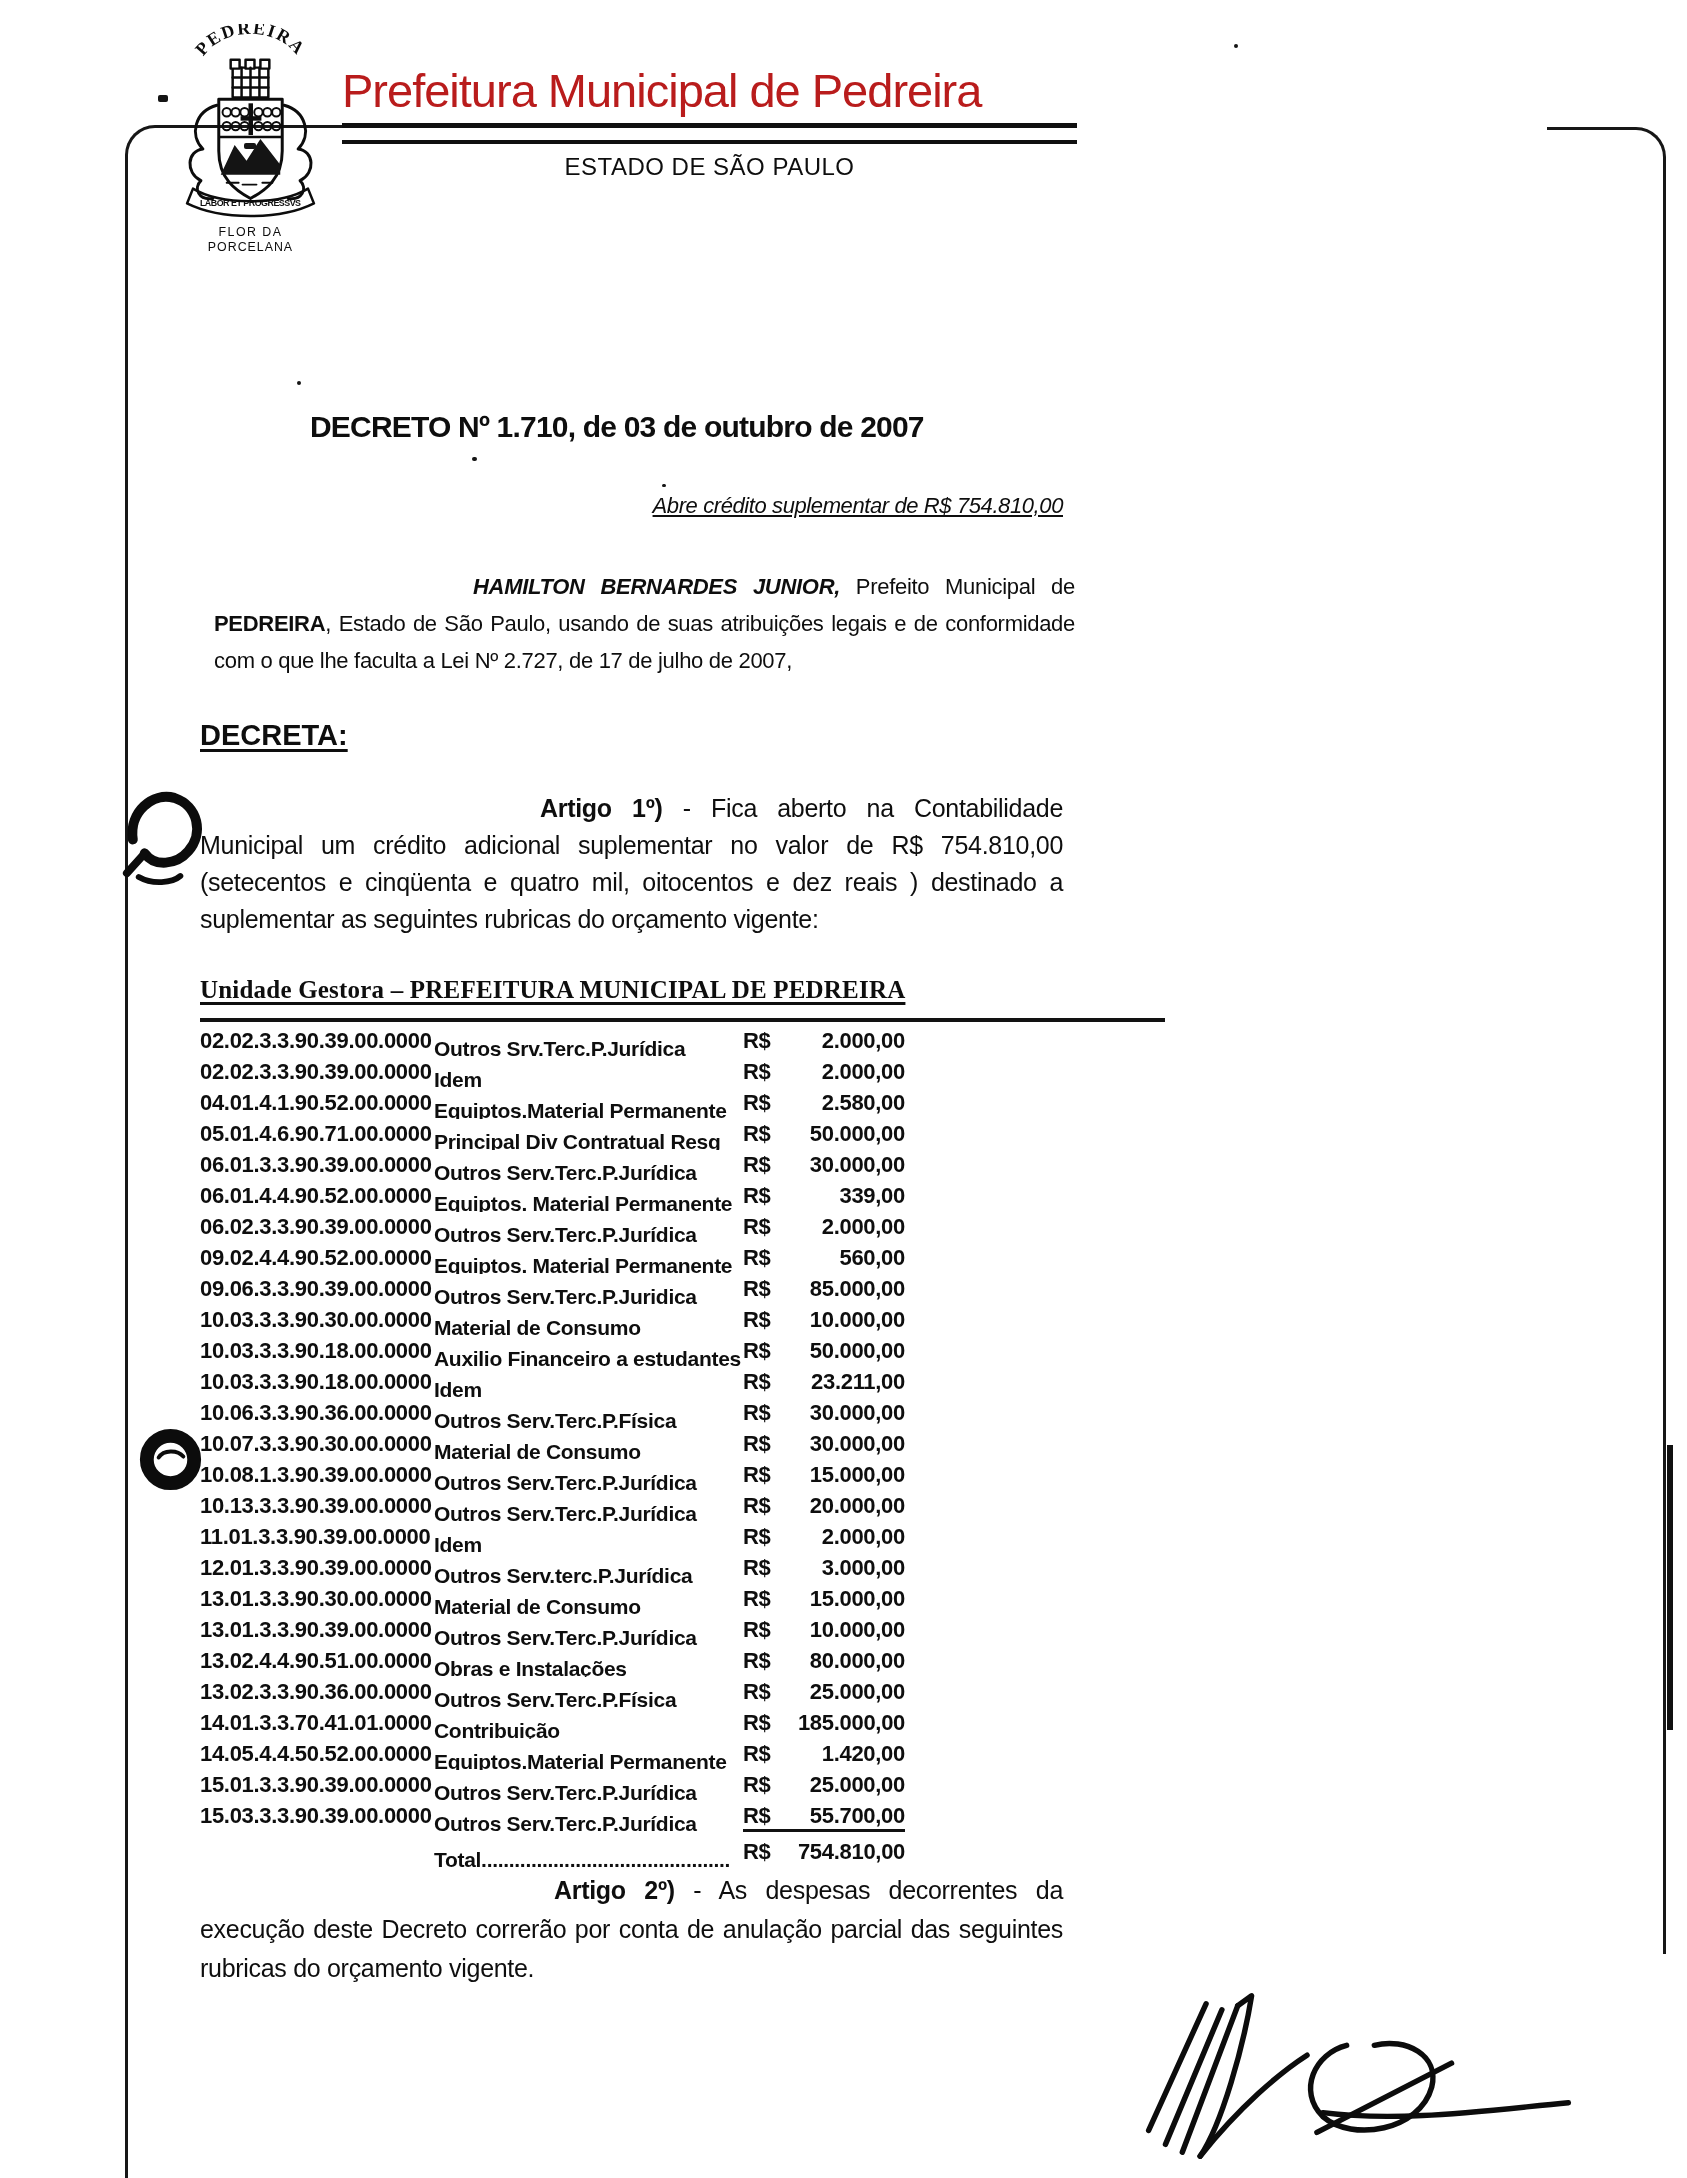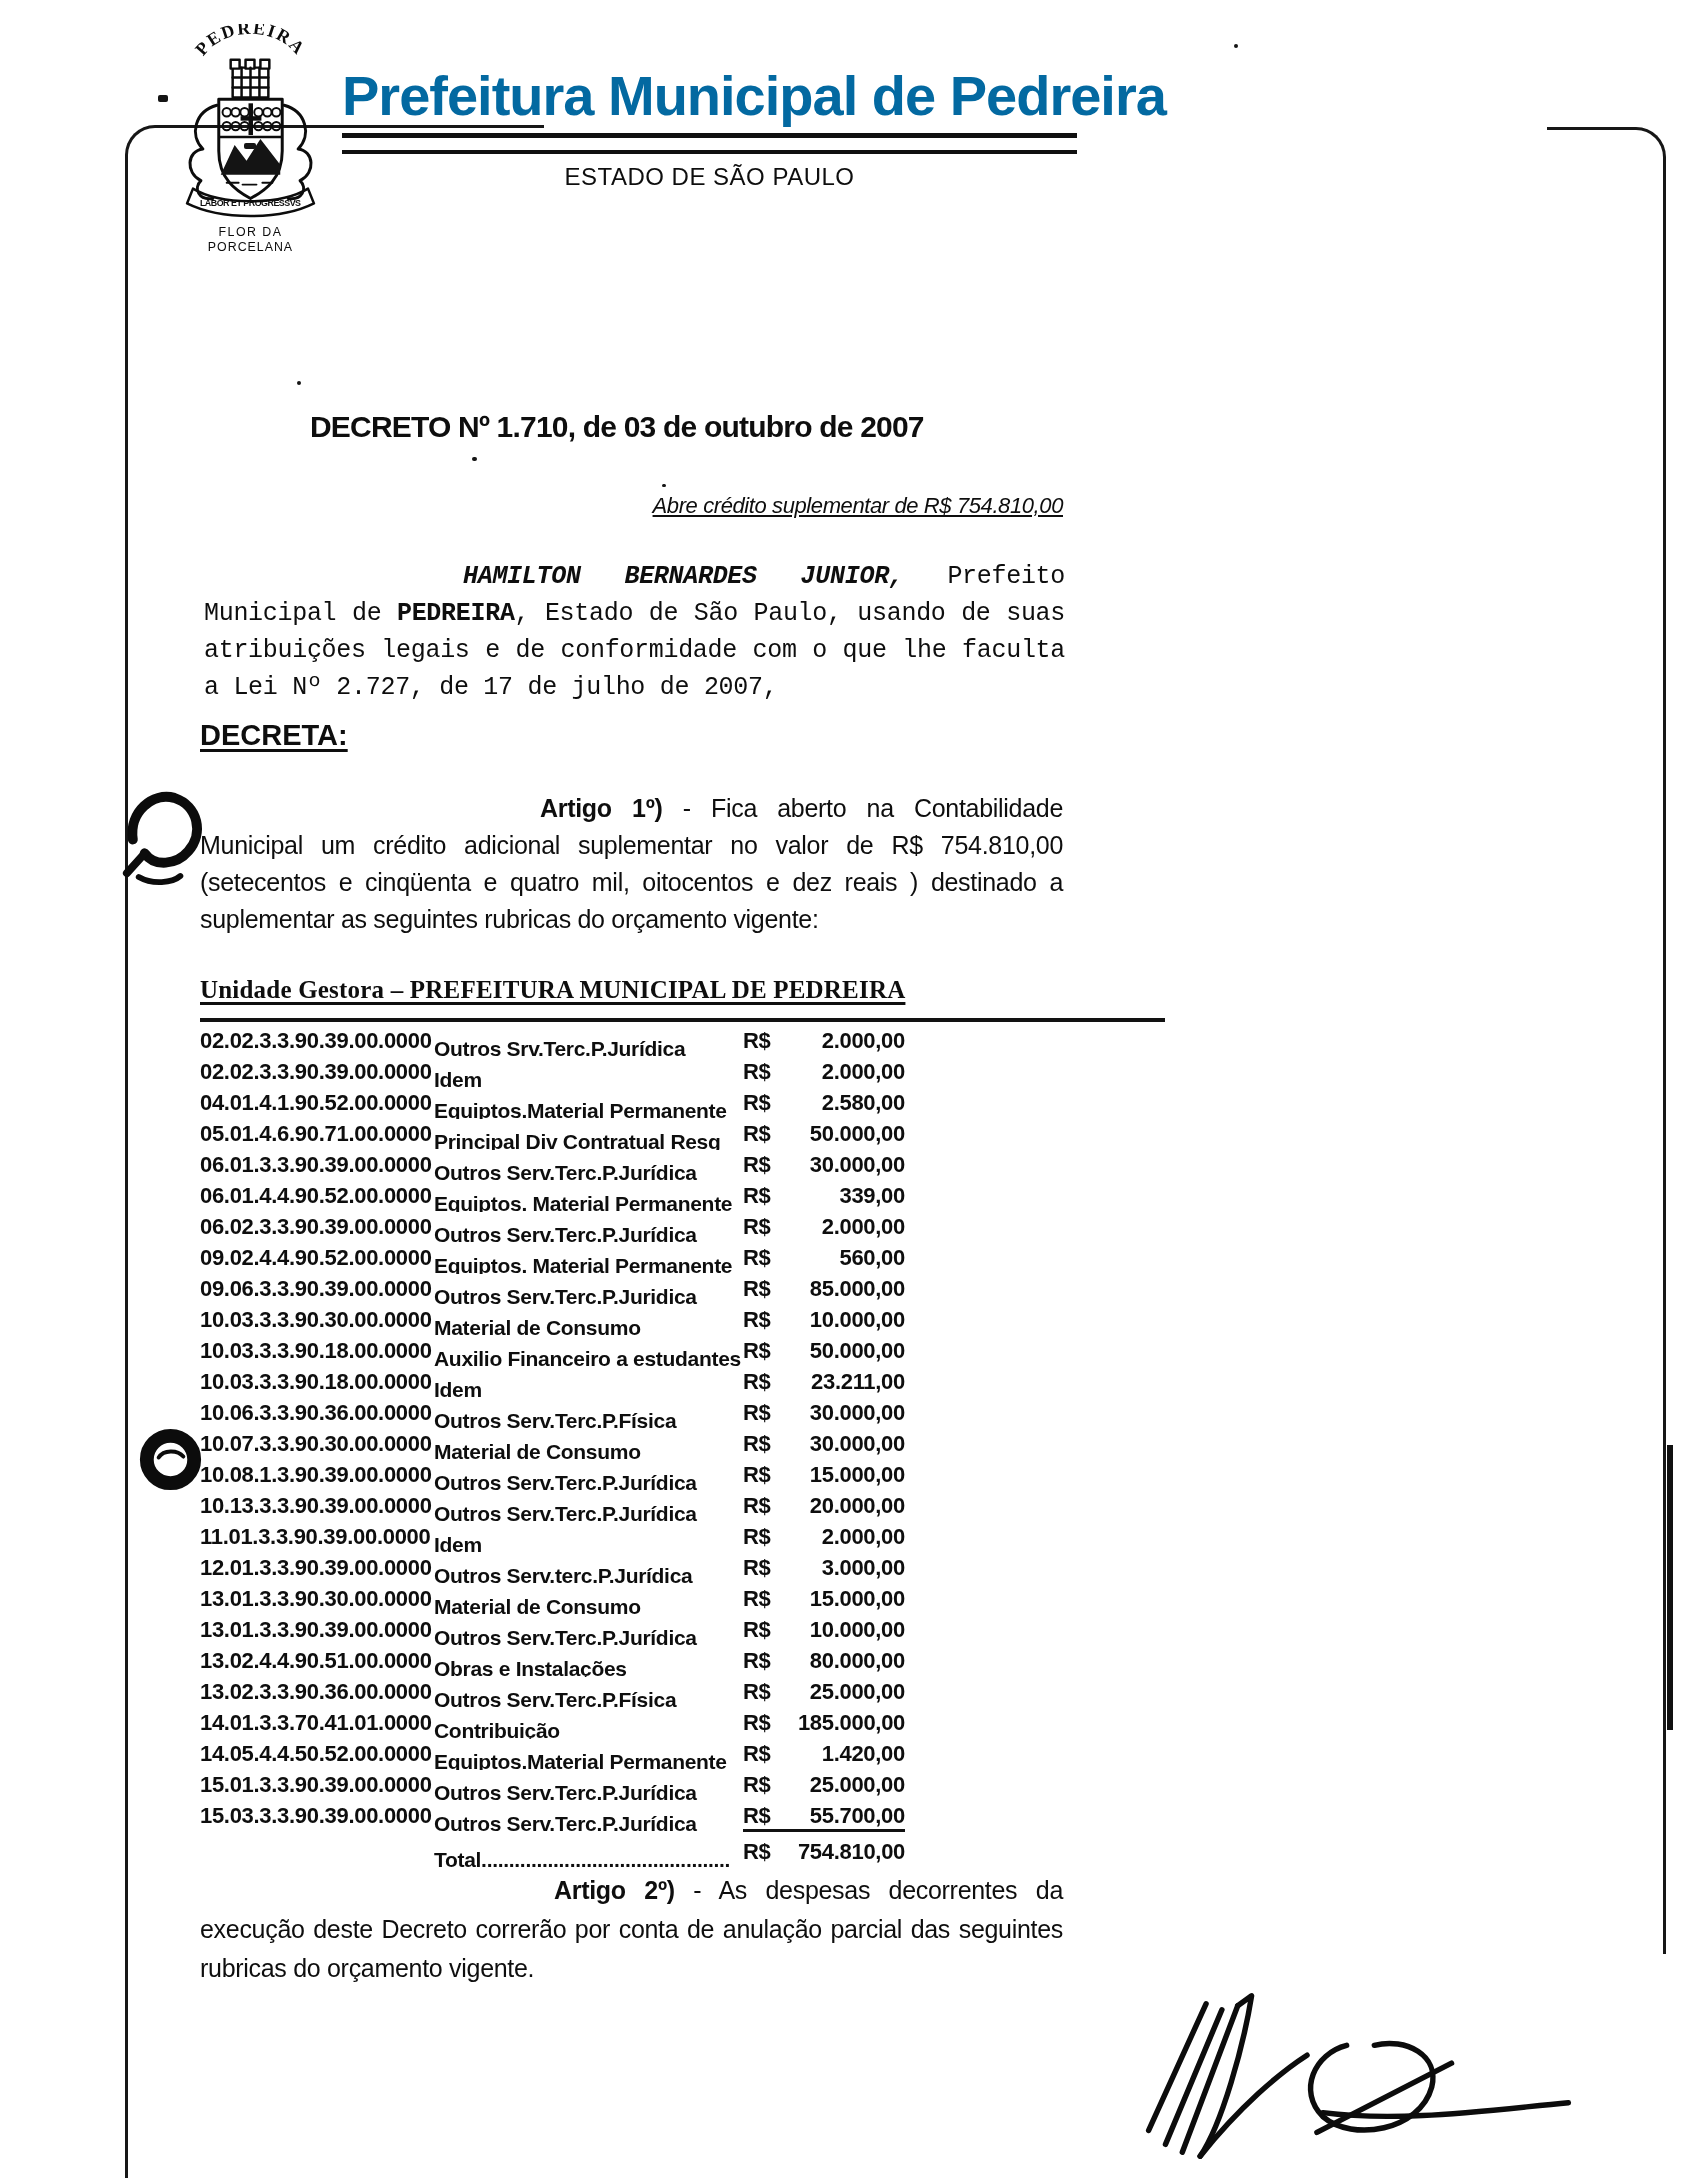--- a/index.html
+++ b/index.html
@@ -20,32 +20,32 @@
     border-top-right-radius:30px;
   }
   .right-dark { position:absolute; left:1667px; top:1445px; width:6px; height:285px; background:#101010; }
   .speck { position:absolute; background:#151515; border-radius:2px; }
 
   
   .coa { position:absolute; left:181px; top:24px; width:139px; height:233px; }
   .coa * { vector-effect:none; }
   .lh-wrap { position:absolute; left:342px; top:63px; width:735px; }
   .lh-title {
-    margin:0; font-size:56px; font-weight:bold; letter-spacing:-1px;
-    white-space:nowrap; color:#0369a1;
+    margin:0; font-size:47px; font-weight:normal; letter-spacing:-1px;
+    white-space:nowrap; color:#b91c1c;
   }
   .lh-rule { margin-top:5px; width:735px; height:12px; border-top:5px solid #101010; border-bottom:4px solid #101010; }
   .lh-sub { margin-top:9px; text-align:center; font-size:24px; letter-spacing:0.5px; }
 
   
   .decree-title { position:absolute; left:310px; top:410px; margin:0; font-size:30px; font-weight:bold; letter-spacing:-0.8px; }
   .epigraph { position:absolute; left:200px; top:493px; width:863px; text-align:right; font-style:italic; font-size:22px; letter-spacing:-0.4px;text-decoration:underline; }
   .preamble {
-    position:absolute; left:200px; top:554px; width:861px; margin:4px;
-    font-size:25px; line-height:37px; text-align:justify; text-indent:259px; letter-spacing:-0.3px;font-family:Liberation Mono, monospace;
+    position:absolute; left:200px; top:554px; width:861px; margin:14px;
+    font-size:22px; line-height:37px; text-align:justify; text-indent:259px; letter-spacing:-0.3px;
   }
   .bi { font-weight:bold; font-style:italic; }
   .b  { font-weight:bold; }
   .decreta {
     position:absolute; left:200px; top:719px; width:733px; text-align:left;
     font-size:29px; font-weight:bold; text-decoration:underline; text-decoration-thickness:3px; text-underline-offset:4px;
   }
   .article { position:absolute; left:200px; width:863px; margin:0; font-size:25px; text-align:justify; letter-spacing:-0.3px; }
   .article1 { top:790px; line-height:37px; text-indent:340px; }
   .article2 { top:1871px; line-height:39px; text-indent:354px; }

